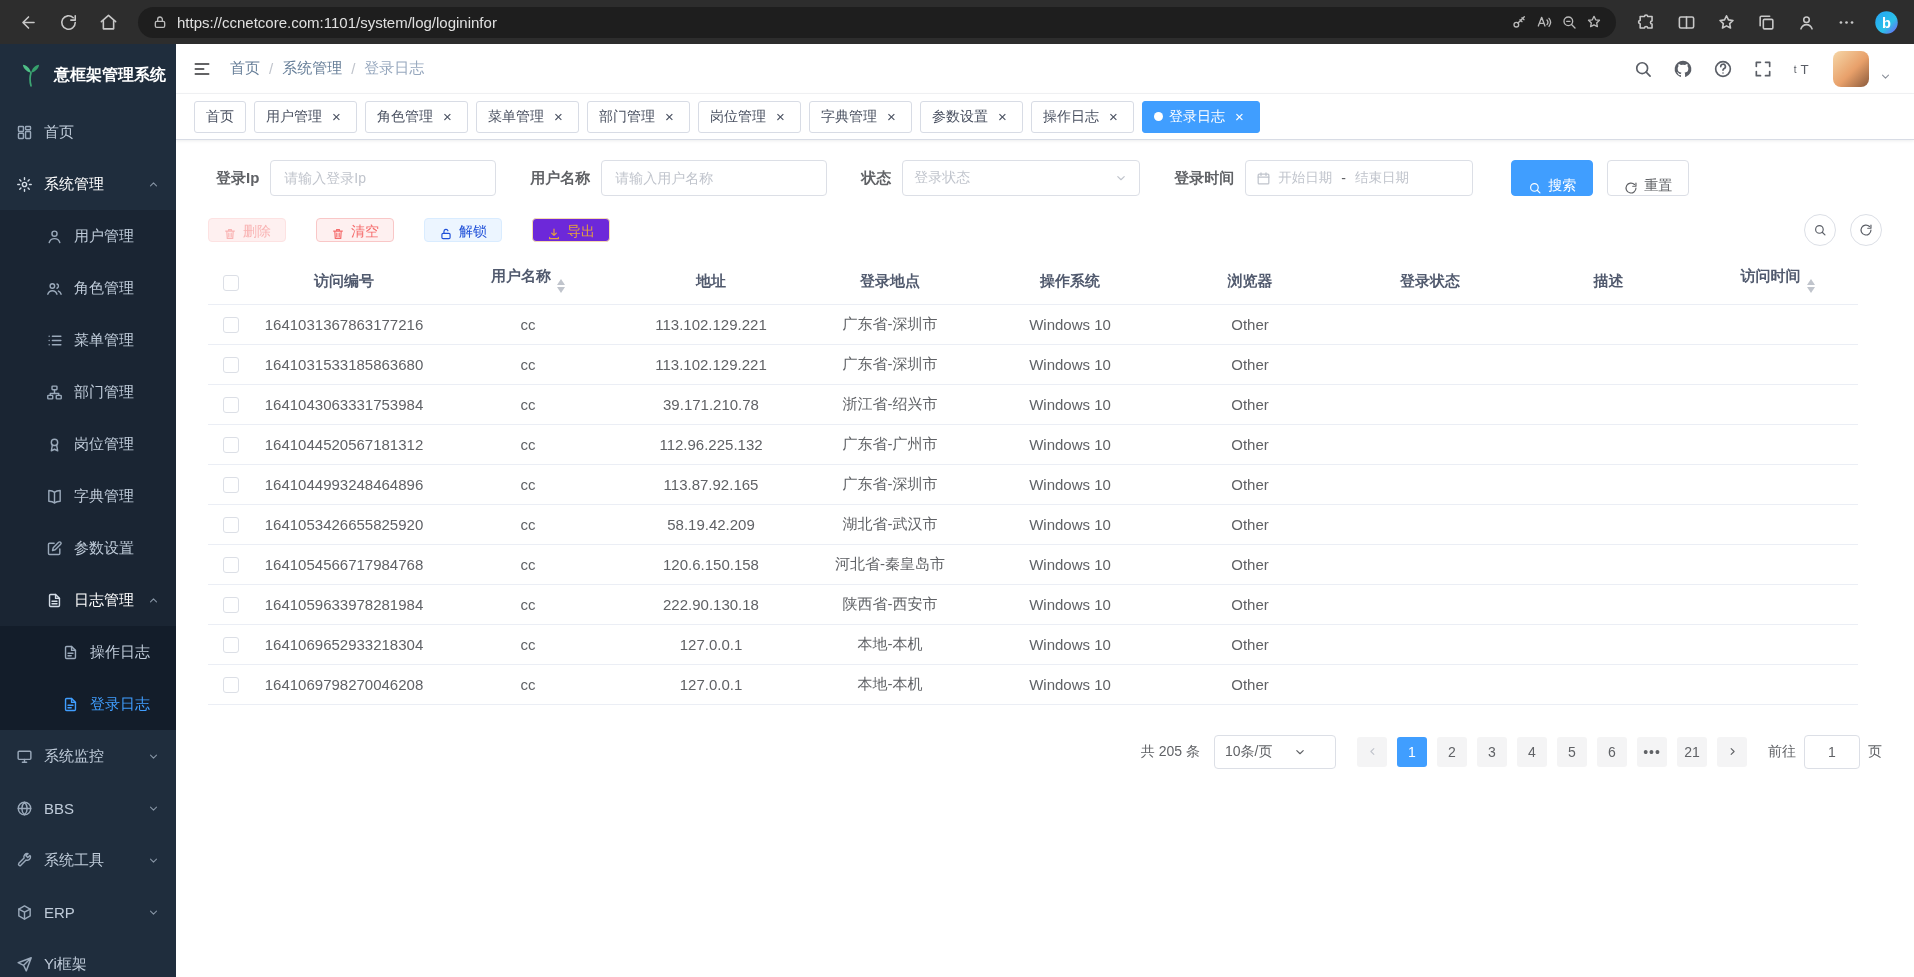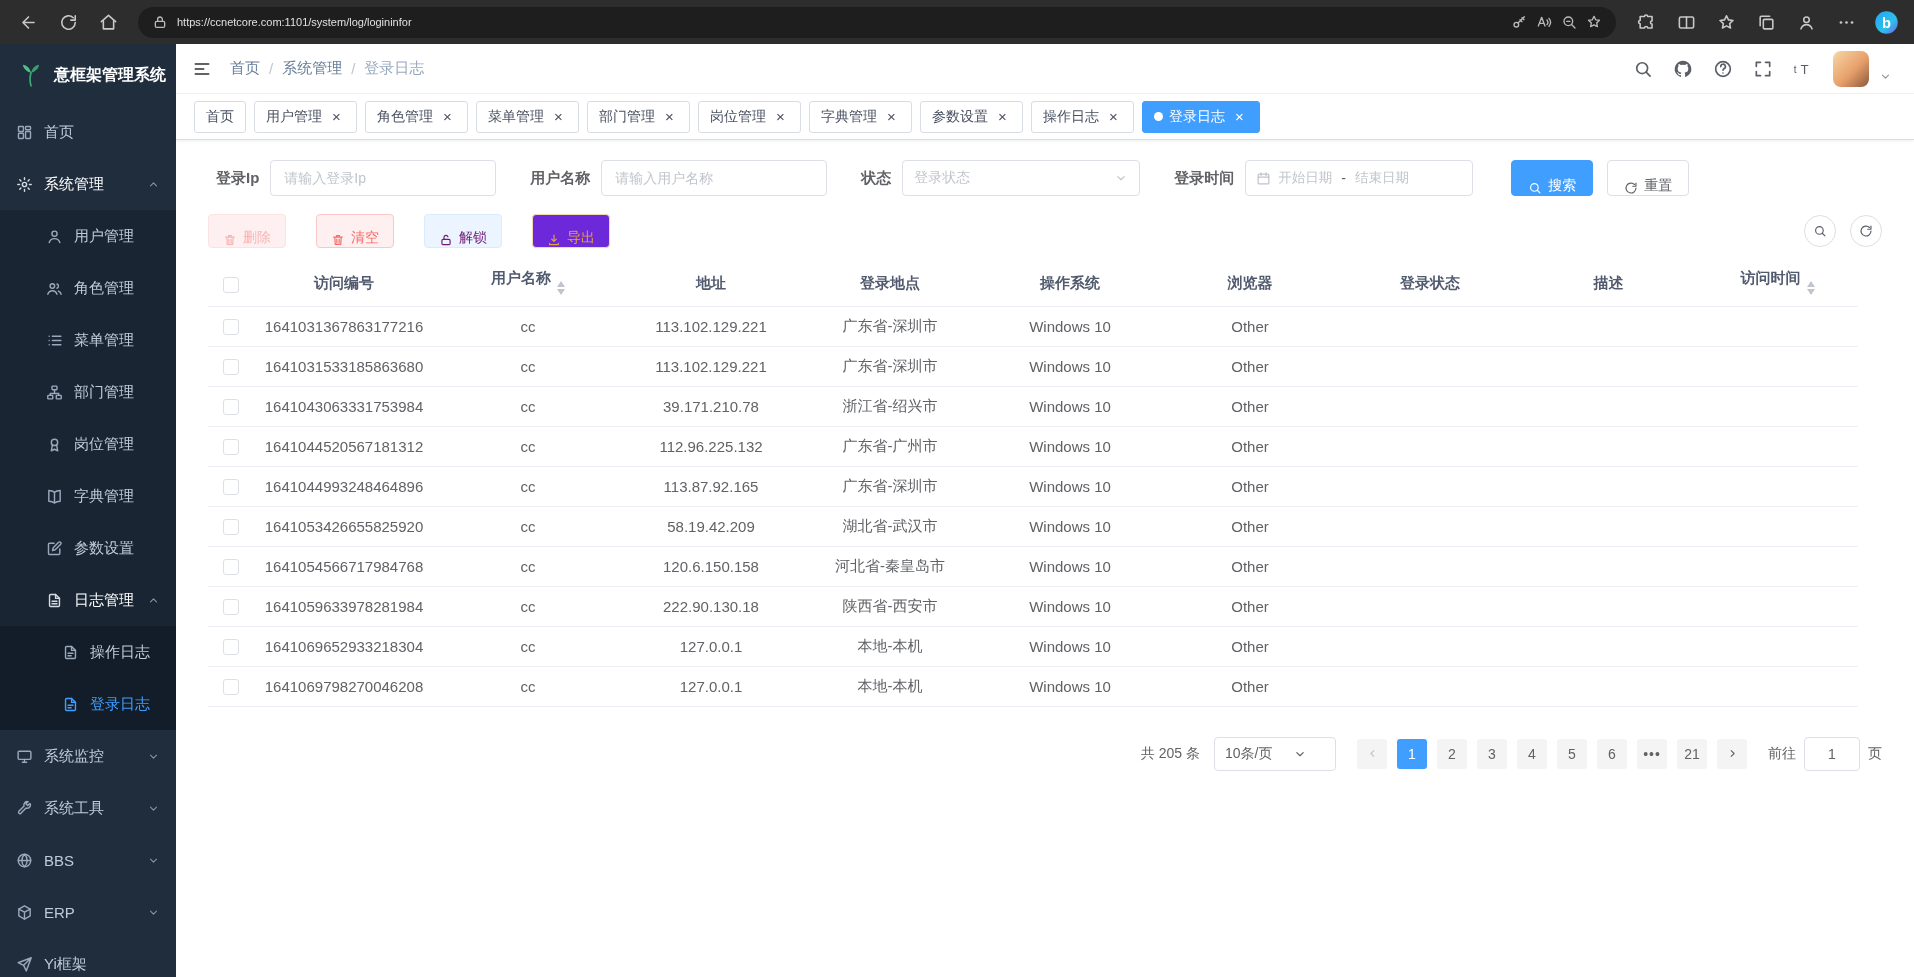--- a/index.html
+++ b/index.html
@@ -6,21 +6,21 @@
   html,body{width:1914px;height:977px;overflow:hidden;}
   body{font-family:"Liberation Sans","DejaVu Sans",sans-serif;font-size:15px;background:#fff;color:#606266;}
   .icon{display:inline-flex;align-items:center;justify-content:center;line-height:1;}
   .icon svg{width:1em;height:1em;display:block;}
 
   
   .chrome{height:44px;background:#2d2d2d;display:flex;align-items:center;gap:4px;padding:0 10px;color:#c8c8c8;}
   .nav-btn{width:36px;height:34px;border-radius:6px;font-size:19px;display:flex;align-items:center;justify-content:center;cursor:pointer;flex:0 0 auto;}
   .url-pill{flex:1;height:31px;background:#1e1e1e;border-radius:16px;display:flex;align-items:center;gap:9px;padding:0 14px;margin:0 8px;min-width:0;}
   .pill-icon{font-size:16px;color:#b9b9b9;cursor:pointer;}
-  .url-text{color:#e0e0e0;font-size:11px;white-space:nowrap;}
+  .url-text{color:#e0e0e0;font-size:15px;white-space:nowrap;}
   .pill-spacer{flex:1;}
   .copilot{font-size:27px;}
 
   
   .app{display:flex;height:933px;}
   .sidebar{width:176px;background:#1f2d3d;flex:0 0 auto;display:flex;flex-direction:column;overflow:hidden;}
   .logo{height:62px;display:flex;align-items:center;gap:10px;padding:0 18px;flex:0 0 auto;}
   .logo .icon{font-size:26px;}
   .logo-text{color:#fff;font-size:16px;font-weight:700;white-space:nowrap;}
   .menu-item{height:52px;display:flex;align-items:center;gap:11px;padding:0 16px;font-size:15px;color:#bfcbd9;cursor:pointer;flex:0 0 auto;}
@@ -69,24 +69,24 @@
   .f-date .icon{font-size:15px;color:#c0c4cc;}
   .f-date .ph{color:#c0c4cc;font-size:13.5px;white-space:nowrap;}
   .f-date .sep{color:#606266;font-size:14px;padding:0 2px;}
 
   .btn{height:36px;border:1px solid transparent;border-radius:4px;padding:0 16px;font-size:14px;display:inline-flex;align-items:flex-end;gap:6px;cursor:pointer;background:none;font-family:inherit;white-space:nowrap;}
   .btn .icon{font-size:14px;}
   .btn-primary{background:#409eff;border-color:#409eff;color:#fff;margin-left:4px;}
   .btn-plain{background:#fff;border-color:#dcdfe6;color:#606266;margin-left:14px;}
 
   .toolbar{display:flex;align-items:center;padding:18px 32px 0 32px;}
-  .toolbar .btn{height:34px;margin-right:30px;padding:0 14px;}
+  .toolbar .btn{height:24px;margin-right:30px;padding:0 14px;}
   .btn-danger{background:#fef0f0;border-color:#f9c7c7;color:#f56c6c;}
   .btn-danger.is-disabled{border-color:#fde2e2;color:#f9b3b3;}
-  .btn-primary-plain{background:#ecf5ff;border-color:#d9ecff;color:#701a75;}
+  .btn-primary-plain{background:#ecf5ff;border-color:#d9ecff;color:#1d4ed8;}
   .btn-warning{background:#6d28d9;border-color:#f5dab1;color:#e6a23c;}
   .toolbar-right{margin-left:auto;display:flex;align-items:center;gap:14px;}
   .circle-btn{width:32px;height:32px;border:1px solid #dcdfe6;border-radius:50%;display:flex;align-items:center;justify-content:center;font-size:14px;color:#5a5e66;background:#fff;cursor:pointer;}
 
   
   .table-wrap{padding:14px 32px 0 32px;}
   table{width:1650px;border-collapse:collapse;table-layout:fixed;}
   th{height:44px;font-size:15px;color:#515a6e;font-weight:700;border-bottom:1px solid #ebeef5;text-align:center;white-space:nowrap;}
   td{height:40px;font-size:15px;color:#606266;border-bottom:1px solid #ebeef5;text-align:center;white-space:nowrap;overflow:hidden;}
   .cb{width:16px;height:16px;border:1px solid #dcdfe6;border-radius:3px;background:#fff;display:inline-block;vertical-align:middle;cursor:pointer;}
@@ -363,38 +363,38 @@
           <span class="mi-label">系统监控</span>
           <span class="icon mi-caret">
             <svg viewBox="0 0 24 24" fill="none" stroke="currentColor" stroke-width="2" stroke-linecap="round" stroke-linejoin="round">
               <path d="M6.5 9.5l5.5 5.5 5.5-5.5"></path>
             </svg>
           </span>
         </div>
         <div class="menu-item level-0">
           <span class="icon mi">
             <svg viewBox="0 0 24 24" fill="none" stroke="currentColor" stroke-width="2" stroke-linecap="round" stroke-linejoin="round">
-              <path d="M20.5 6.8a4.8 4.8 0 0 1-6.3 4.6l-7.4 7.4a2 2 0 0 1-2.8-2.8l7.4-7.4A4.8 4.8 0 0 1 17 2.3L14 5.2l2.6 2.6 3-2.9c.5.5.8 1.2.9 1.9z"></path>
-            </svg>
-          </span>
-          <span class="mi-label">系统工具</span>
-          <span class="icon mi-caret">
-            <svg viewBox="0 0 24 24" fill="none" stroke="currentColor" stroke-width="2" stroke-linecap="round" stroke-linejoin="round">
-              <path d="M6.5 9.5l5.5 5.5 5.5-5.5"></path>
-            </svg>
-          </span>
-        </div>
-        <div class="menu-item level-0">
-          <span class="icon mi">
-            <svg viewBox="0 0 24 24" fill="none" stroke="currentColor" stroke-width="2" stroke-linecap="round" stroke-linejoin="round">
               <circle cx="12" cy="12" r="8.8"></circle>
               <path d="M3.2 12h17.6M12 3.2c2.5 2.4 3.8 5.4 3.8 8.8s-1.3 6.4-3.8 8.8c-2.5-2.4-3.8-5.4-3.8-8.8S9.5 5.6 12 3.2z"></path>
             </svg>
           </span>
           <span class="mi-label">BBS</span>
+          <span class="icon mi-caret">
+            <svg viewBox="0 0 24 24" fill="none" stroke="currentColor" stroke-width="2" stroke-linecap="round" stroke-linejoin="round">
+              <path d="M6.5 9.5l5.5 5.5 5.5-5.5"></path>
+            </svg>
+          </span>
+        </div>
+        <div class="menu-item level-0">
+          <span class="icon mi">
+            <svg viewBox="0 0 24 24" fill="none" stroke="currentColor" stroke-width="2" stroke-linecap="round" stroke-linejoin="round">
+              <path d="M20.5 6.8a4.8 4.8 0 0 1-6.3 4.6l-7.4 7.4a2 2 0 0 1-2.8-2.8l7.4-7.4A4.8 4.8 0 0 1 17 2.3L14 5.2l2.6 2.6 3-2.9c.5.5.8 1.2.9 1.9z"></path>
+            </svg>
+          </span>
+          <span class="mi-label">系统工具</span>
           <span class="icon mi-caret">
             <svg viewBox="0 0 24 24" fill="none" stroke="currentColor" stroke-width="2" stroke-linecap="round" stroke-linejoin="round">
               <path d="M6.5 9.5l5.5 5.5 5.5-5.5"></path>
             </svg>
           </span>
         </div>
         <div class="menu-item level-0">
           <span class="icon mi">
             <svg viewBox="0 0 24 24" fill="none" stroke="currentColor" stroke-width="2" stroke-linecap="round" stroke-linejoin="round">
               <path d="M12 2.8l8 4.4v9.6l-8 4.4-8-4.4V7.2z"></path>

